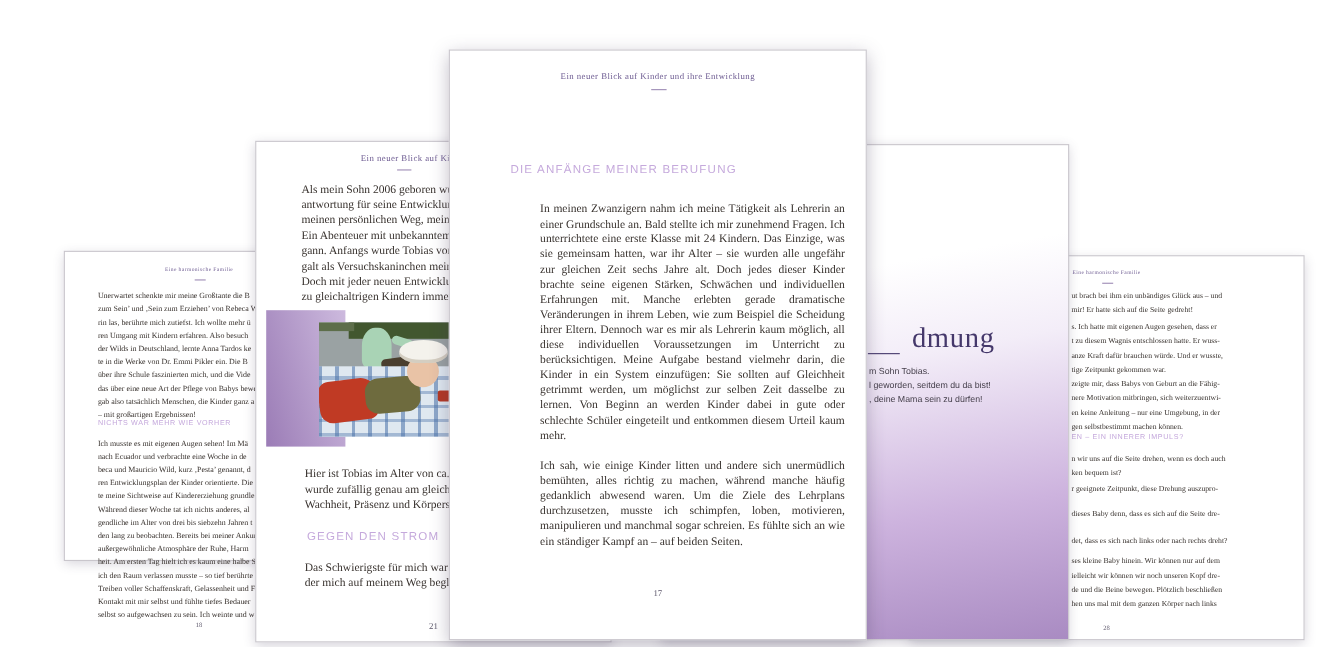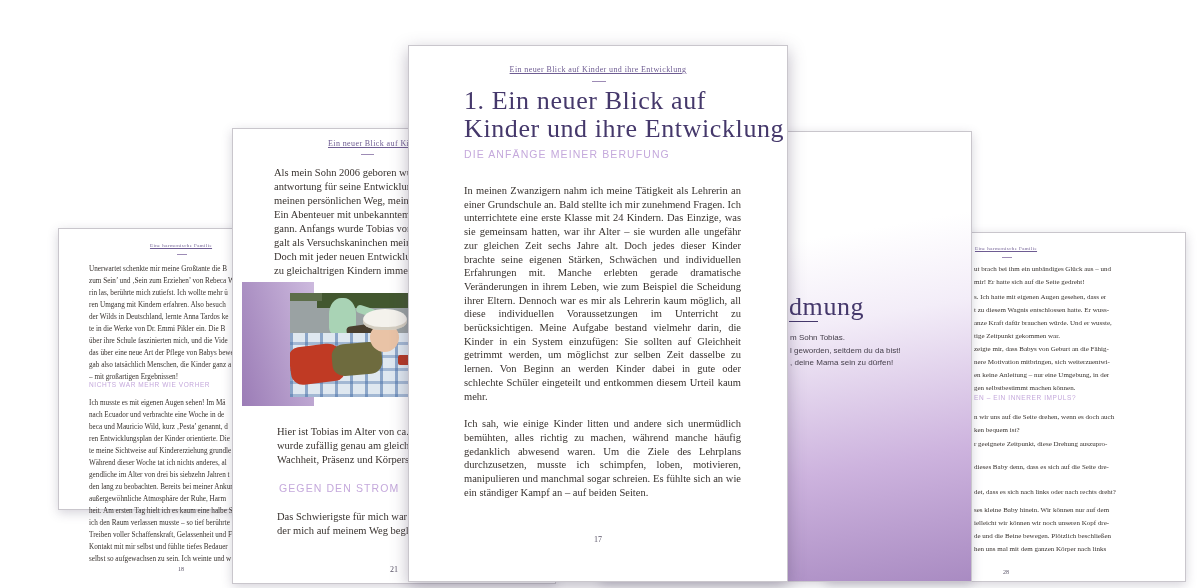--- a/index.html
+++ b/index.html
@@ -12,34 +12,34 @@
   #page18{left:58px;top:228px;width:246px;height:282px;z-index:10;}
   #page28{left:826px;top:232px;width:360px;height:350px;z-index:10;}
   #page21{left:232px;top:128px;width:324px;height:456px;z-index:20;}
   #widmung{left:600px;top:131px;width:372px;height:451px;z-index:20;
            background:linear-gradient(170deg,#ffffff 28%,#f3edf8 45%,#cdb3de 74%,#a98bc2 100%);}
   #page17{left:408px;top:45px;width:380px;height:537px;z-index:30;
           box-shadow:0 5px 16px rgba(70,58,90,.35);}
 
   .abs{position:absolute;}
   .runhead{font-family:"Liberation Serif",serif;color:#6e5c92;letter-spacing:.4px;
-           white-space:nowrap;text-decoration:underline;}
+           white-space:nowrap;}
   .rh-center{left:0;right:0;text-align:center;}
   .dash{position:absolute;height:1px;background:#9d8bb5;}
   .sechead{font-family:"Liberation Sans",sans-serif;font-weight:normal;
            color:#c5a9dc;letter-spacing:1.1px;white-space:nowrap;}
   .body-serif{color:#38322e;}
   .tl{white-space:nowrap;}
   .pagenum{left:0;right:0;text-align:center;color:#5a5468;}
 
   
   .title{font-family:"Liberation Serif",serif;color:#45386b;font-size:26px;
          line-height:28px;letter-spacing:.6px;}
   #page17 .flow{font-size:10.5px;line-height:13.7px;text-align:justify;
-                hyphens:auto;-webkit-hyphens:auto;}
+                hyphens:auto;margin-left:27px;-webkit-hyphens:auto;}
   #page17 .flow p{margin:0 0 14px 0;}
 
   
   .wid-title{font-family:"Liberation Serif",serif;color:#45386b;font-size:26px;
              letter-spacing:.6px;white-space:nowrap;}
   .wid-line{font-family:"Liberation Sans",sans-serif;font-size:8px;color:#46404c;
             white-space:nowrap;}
 
   
   .deco-square{position:absolute;left:9px;top:153px;width:72px;height:124px;
@@ -194,34 +194,30 @@
     <div class="abs sechead" style="left:46px;top:353px;font-size:10.5px;">GEGEN DEN STROM</div>
     <div class="abs body-serif" style="left:44px;top:381px;font-size:10.5px;">
         <div class="tl">Das Schwierigste für mich war damal</div>
         <div class="tl">der mich auf meinem Weg begleitete.</div>
       </div>
     <div class="abs pagenum" style="top:436px;font-size:8px;">21</div>
   </div>
   <style>#page21 .tl{line-height:14px;}</style>
 
   <div class="page" id="widmung">
-    <div class="abs wid-title" style="left:188px;top:160px;">dmung</div>
+    <div class="abs wid-title" style="left:188px;top:160px;padding-left:40px;">dmung</div>
     <div class="dash" style="top:189px;left:188px;width:29px;background:#45386b;"></div>
     <div class="abs wid-line" style="left:189px;top:201px;">m Sohn Tobias.</div>
     <div class="abs wid-line" style="left:189px;top:214px;">l geworden, seitdem du da bist!</div>
     <div class="abs wid-line" style="left:189px;top:226px;">, deine Mama sein zu dürfen!</div>
   </div>
 
   <div class="page" id="page17">
     <div class="abs runhead rh-center" style="top:19px;font-size:8px;">Ein neuer Blick auf Kinder und ihre Entwicklung</div>
     <div class="dash" style="top:35px;left:183px;width:14px;"></div>
-    <div class="abs title" style="left:55px;top:41px;">
-      <div>1. Ein neuer Blick auf</div>
-      <div>Kinder und ihre Entwicklung</div>
-    </div>
     <div class="abs sechead" style="left:55px;top:102px;font-size:10.5px;">DIE ANFÄNGE MEINER BERUFUNG</div>
     <div class="abs flow body-serif" style="left:55px;top:138px;width:277px;" lang="de">
       <p>In meinen Zwanzigern nahm ich meine Tätigkeit als Lehrerin an einer Grundschule an. Bald stellte ich mir zunehmend Fragen. Ich unterrichtete eine erste Klasse mit 24 Kindern. Das Einzige, was sie gemeinsam hatten, war ihr Alter – sie wurden alle ungefähr zur gleichen Zeit sechs Jahre alt. Doch jedes dieser Kinder brachte seine eigenen Stärken, Schwächen und individuellen Erfahrungen mit. Manche erlebten gerade dramatische Veränderungen in ihrem Leben, wie zum Beispiel die Scheidung ihrer Eltern. Dennoch war es mir als Lehrerin kaum möglich, all diese individuellen Voraussetzungen im Unterricht zu berücksichtigen. Meine Aufgabe bestand vielmehr darin, die Kinder in ein System einzufügen: Sie sollten auf Gleichheit getrimmt werden, um möglichst zur selben Zeit dasselbe zu lernen. Von Beginn an werden Kinder dabei in gute oder schlechte Schüler eingeteilt und entkommen diesem Urteil kaum mehr.</p>
       <p>Ich sah, wie einige Kinder litten und andere sich unermüdlich bemühten, alles richtig zu machen, während manche häufig gedanklich abwesend waren. Um die Ziele des Lehrplans durchzusetzen, musste ich schimpfen, loben, motivieren, manipulieren und manchmal sogar schreien. Es fühlte sich an wie ein ständiger Kampf an – auf beiden Seiten.</p>
     </div>
     <div class="abs pagenum" style="top:489px;font-size:8px;">17</div>
   </div>
 
 </div>
 

